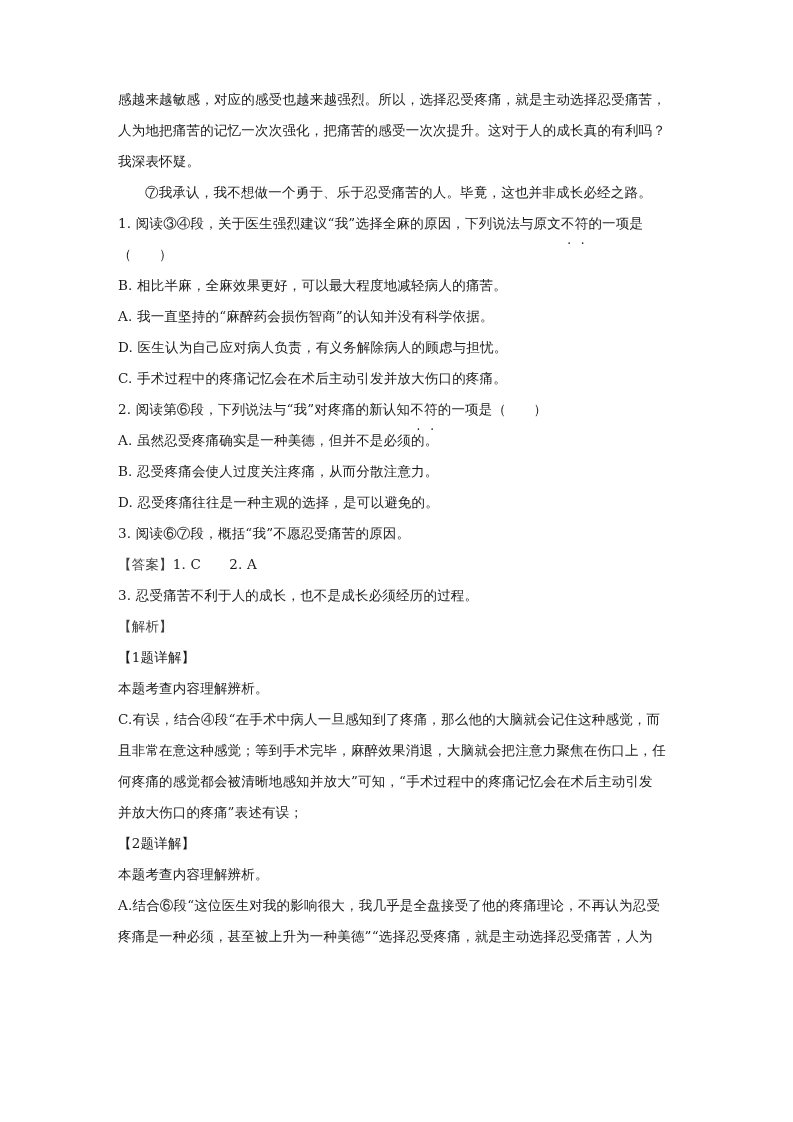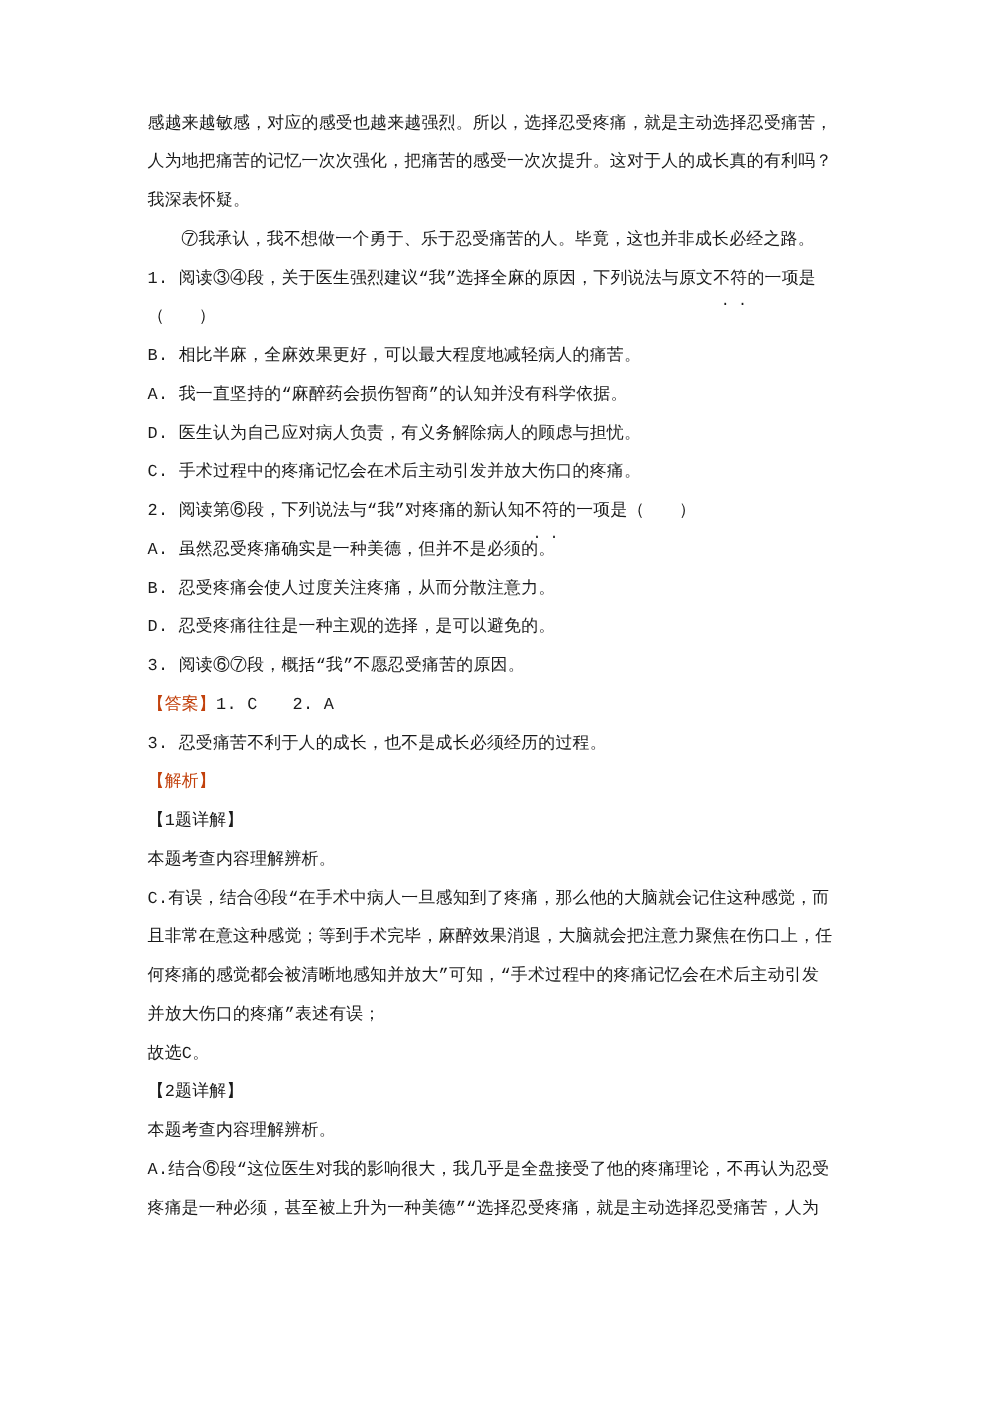--- a/index.html
+++ b/index.html
@@ -1,21 +1,21 @@
 <!DOCTYPE html>
 <html><head>
 <meta charset="utf-8">
 <style>
   html, body { margin: 0; padding: 0; background: #ffffff; }
   body { width: 793px; height: 1122px; overflow: hidden; position: relative;
          font-family: "DejaVu Serif", "Liberation Serif", serif; color: #1a1a1a; }
-  .page { position: absolute; left: 118px; top: 84px; width: 562px; font-family: Liberation Mono, monospace; }
+  .page { position: absolute; left: 118px; top: 84px; width: 562px; }
   .line { font-size: 13.5px; line-height: 31px; height: 31px; white-space: nowrap; letter-spacing: 0.2px; }
   .indent { padding-left: 27px; }
-  .tag { color: #c2410c; }
+  .tag { color: #404040; }
   .dot { position: relative; }
   .dot::after { content: "."; position: absolute; left: 45%; top: 10px; font-size: 12px; color: #1a1a1a; }
   .gap { display: inline-block; width: 28px; }
 </style>
 </head>
 <body>
 
 <div class="page">
   <div class="line">感越来越敏感，对应的感受也越来越强烈。所以，选择忍受疼痛，就是主动选择忍受痛苦，</div>
   <div class="line">人为地把痛苦的记忆一次次强化，把痛苦的感受一次次提升。这对于人的成长真的有利吗？</div>
@@ -39,19 +39,18 @@
   <div class="line"><span class="tag">【答案】</span><span>1. C</span><span class="gap"></span><span>2. A</span></div>
   <div class="line">3. 忍受痛苦不利于人的成长，也不是成长必须经历的过程。</div>
 
   <div class="line tag">【解析】</div>
   <div class="line">【1题详解】</div>
   <div class="line">本题考查内容理解辨析。</div>
   <div class="line">C.有误，结合④段“在手术中病人一旦感知到了疼痛，那么他的大脑就会记住这种感觉，而</div>
   <div class="line">且非常在意这种感觉；等到手术完毕，麻醉效果消退，大脑就会把注意力聚焦在伤口上，任</div>
   <div class="line">何疼痛的感觉都会被清晰地感知并放大”可知，“手术过程中的疼痛记忆会在术后主动引发</div>
   <div class="line">并放大伤口的疼痛”表述有误；</div>
-  <div class="line">故选C。</div>
 
   <div class="line">【2题详解】</div>
   <div class="line">本题考查内容理解辨析。</div>
   <div class="line">A.结合⑥段“这位医生对我的影响很大，我几乎是全盘接受了他的疼痛理论，不再认为忍受</div>
   <div class="line">疼痛是一种必须，甚至被上升为一种美德”“选择忍受疼痛，就是主动选择忍受痛苦，人为</div>
 </div>
 
 </body></html>

